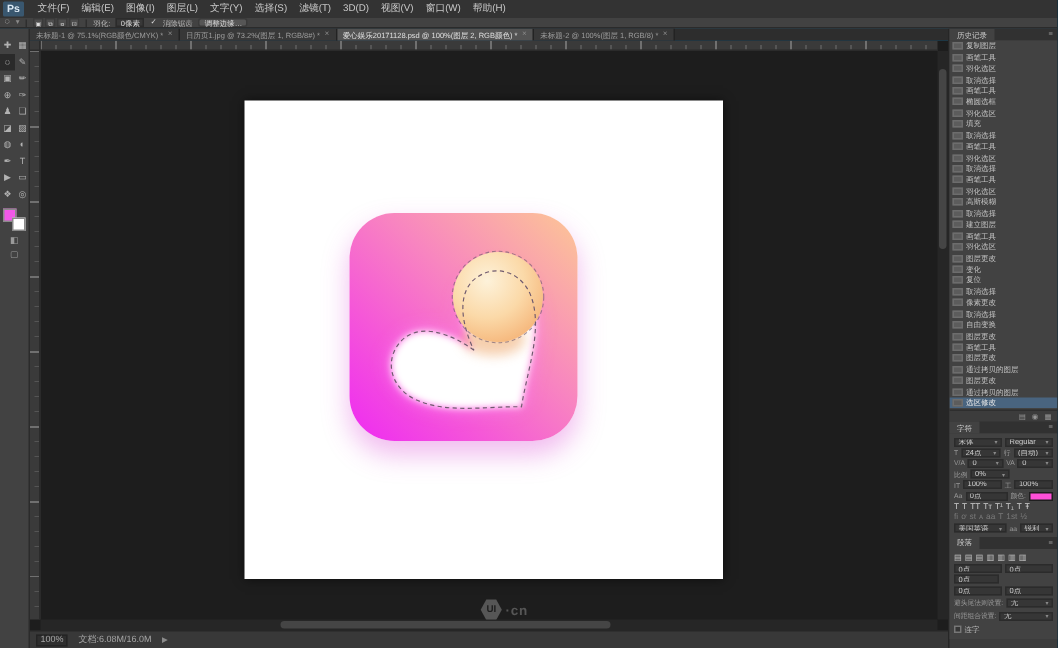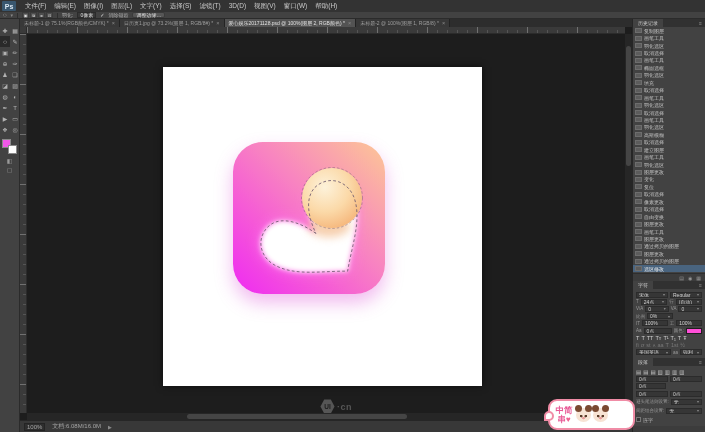--- a/index.html
+++ b/index.html
@@ -610,23 +610,14 @@
             <span class="arrow">▾</span>
           </span>
       </div>
       <div class="kin-row">
         <span class="chk"></span>
         <span>连字</span>
       </div>
     </div>
   </div>
 
-  <div class="sticker">
-    <div class="sticker-tail"></div>
-    <div class="sticker-text">
-      <div>中简</div>
-      <div><span>串</span><span class="sticker-heart">♥</span></div>
-    </div>
-    <div class="face"></div>
-    <div class="face"></div>
-  </div>
 
 </div>
 
 </body></html>

